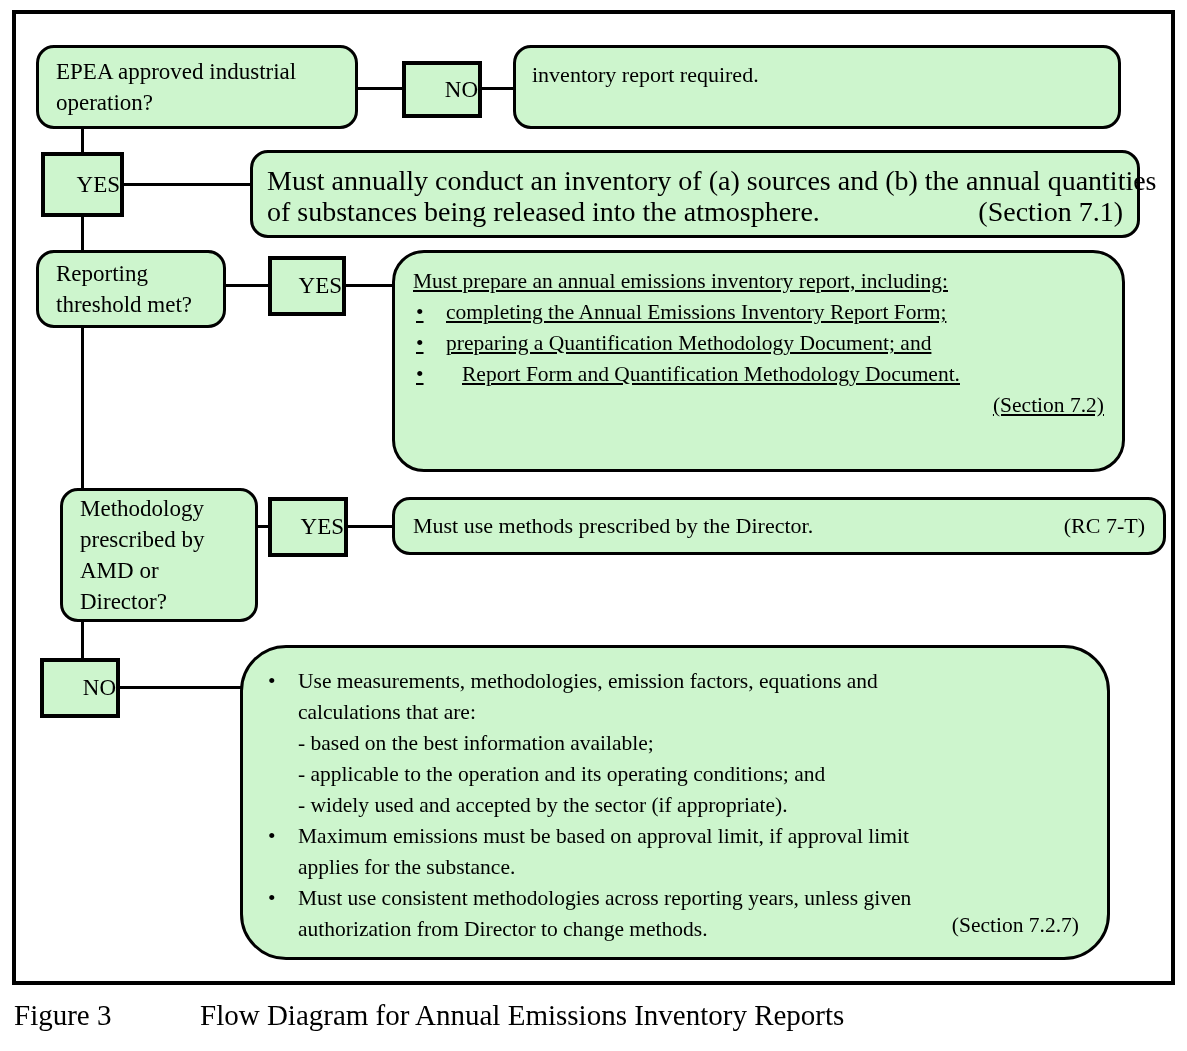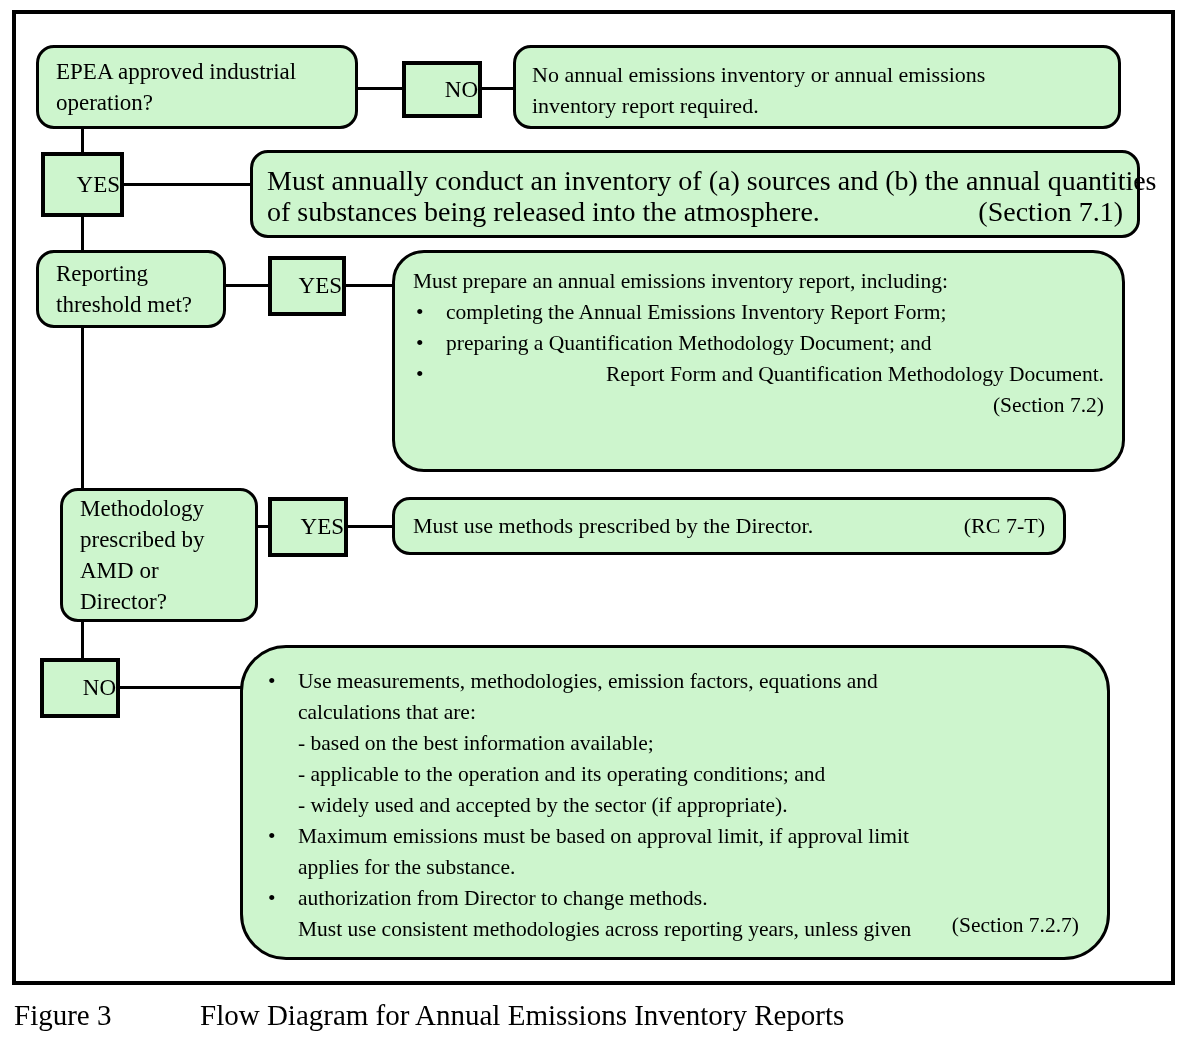--- a/index.html
+++ b/index.html
@@ -33,36 +33,36 @@
   #q1 { left:36px; top:45px; width:322px; height:84px; }
   #no1 { left:402px; top:61px; width:80px; height:57px; }
   #r1 { left:513px; top:45px; width:608px; height:84px; padding-top:11px; }
   #yes1 { left:41px; top:152px; width:83px; height:65px; }
   #r2 { left:250px; top:150px; width:890px; height:88px; font-size:28px; padding:12px 14px; }
   #r2 .l1 { white-space:nowrap; }
   #r2 .l2 { display:flex; justify-content:space-between;text-align:center; }
   #q2 { left:36px; top:250px; width:190px; height:78px; }
   #yes2 { left:268px; top:256px; width:78px; height:60px; }
   #r3 { left:392px; top:250px; width:733px; height:222px; font-size:21.5px;
-        line-height:31px; padding:13px 18px; border-radius:32px; }
+        line-height:31px; padding:13px 18px; border-radius:32px;text-decoration:underline; }
   #q3 { left:31px; top:488px; width:198px; height:134px;margin-left:29px; }
   #yes3 { left:268px; top:497px; width:80px; height:60px; }
-  #r4 { left:392px; top:497px; width:674px; height:58px;
+  #r4 { left:392px; top:497px; width:774px; height:58px;
         display:flex; align-items:center; justify-content:space-between;
         padding:0 18px; font-size:22px; }
   #no2 { left:40px; top:658px; width:80px; height:60px; }
   #r5 { left:240px; top:645px; width:870px; height:315px; font-size:21.5px;
         line-height:31px; padding:18px 22px; border-radius:46px; }
 
   ul.blist { margin:0; padding:0; list-style:none; }
   ul.blist li { display:flex; }
   .blt { flex:none; width:30px; padding-left:3px; }
   .btxt { flex:1; }
   .btxt .ln { display:block; white-space:nowrap; }
-  .ind { margin-left:16px;text-align:right; }
+  .ind { margin-left:16px; }
   .section-right { text-align:right; }
   #r5 .section-abs { position:absolute; right:28px; bottom:16px; }
 
   
   #v1 { left:81px; top:127px; width:3px; height:27px; }
   #v2 { left:81px; top:215px; width:3px; height:37px; }
   #v3 { left:81px; top:326px; width:3px; height:164px; }
   #v4 { left:81px; top:620px; width:3px; height:40px; }
   #h1a { left:356px; top:87px; width:48px; height:3px; }
   #h1b { left:480px; top:87px; width:35px; height:3px; }
@@ -98,21 +98,20 @@
   <div class="hline" id="h5"></div>
 
   <div class="box q" id="q1">
     <div class="ln">EPEA approved industrial</div>
     <div class="ln">operation?</div>
   </div>
   <div class="box sq" id="no1">
     <span>NO</span>
   </div>
   <div class="box r" id="r1">
-    <div class="ln">No annual emissions inventory or annual emissions</div>
     <div class="ln">inventory report required.</div>
   </div>
 
   <div class="box sq" id="yes1">
     <span>YES</span>
   </div>
   <div class="box r" id="r2">
     <div class="l1">Must annually conduct an inventory of (a) sources and (b) the annual quantities</div>
     <div class="l2">
       <span>of substances being released into the atmosphere.</span>
@@ -184,22 +183,22 @@
       <li>
         <span class="blt">•</span>
         <span class="btxt">
           <span class="ln">Maximum emissions must be based on approval limit, if approval limit</span>
           <span class="ln">applies for the substance.</span>
         </span>
       </li>
       <li>
         <span class="blt">•</span>
         <span class="btxt">
+          <span class="ln">Must use consistent methodologies across reporting years, unless given</span>
           <span class="ln">authorization from Director to change methods.</span>
-          <span class="ln">Must use consistent methodologies across reporting years, unless given</span>
         </span>
       </li>
     </ul>
     <div class="section-abs">(Section 7.2.7)</div>
   </div>
 
   <div id="caption">
     <span class="cap-label">Figure 3</span>
     <span class="cap-title">Flow Diagram for Annual Emissions Inventory Reports</span>
   </div>

